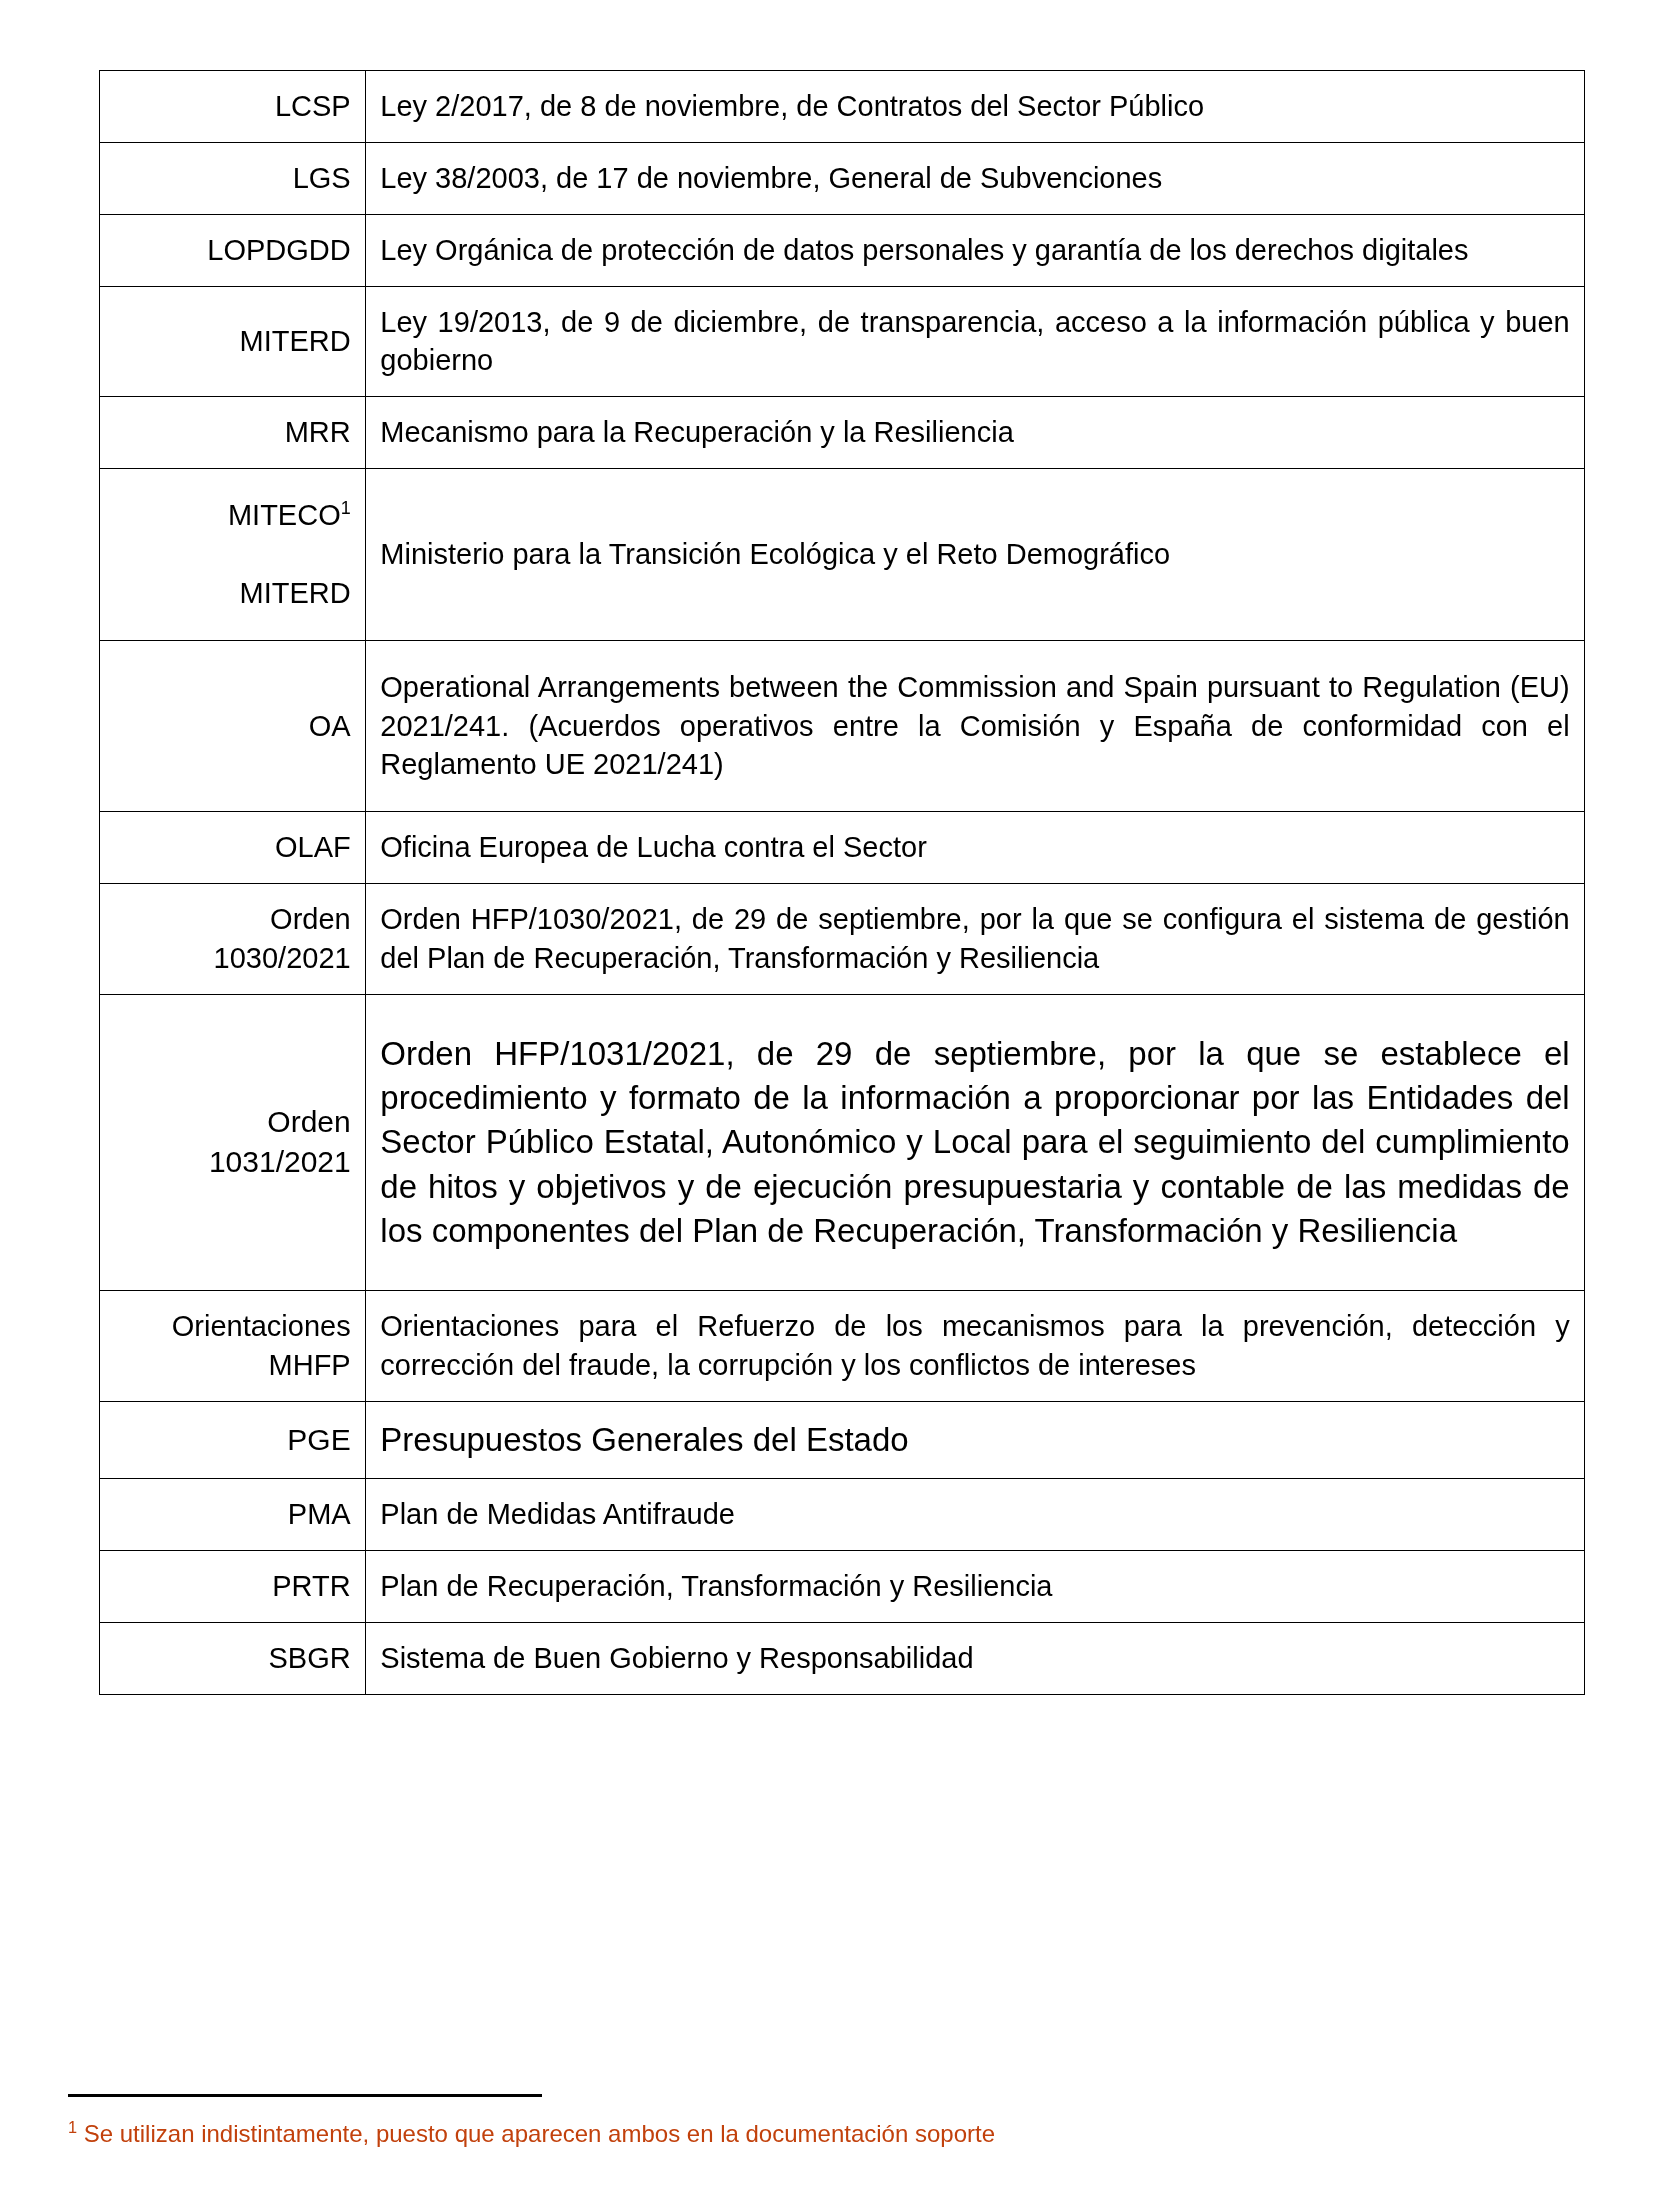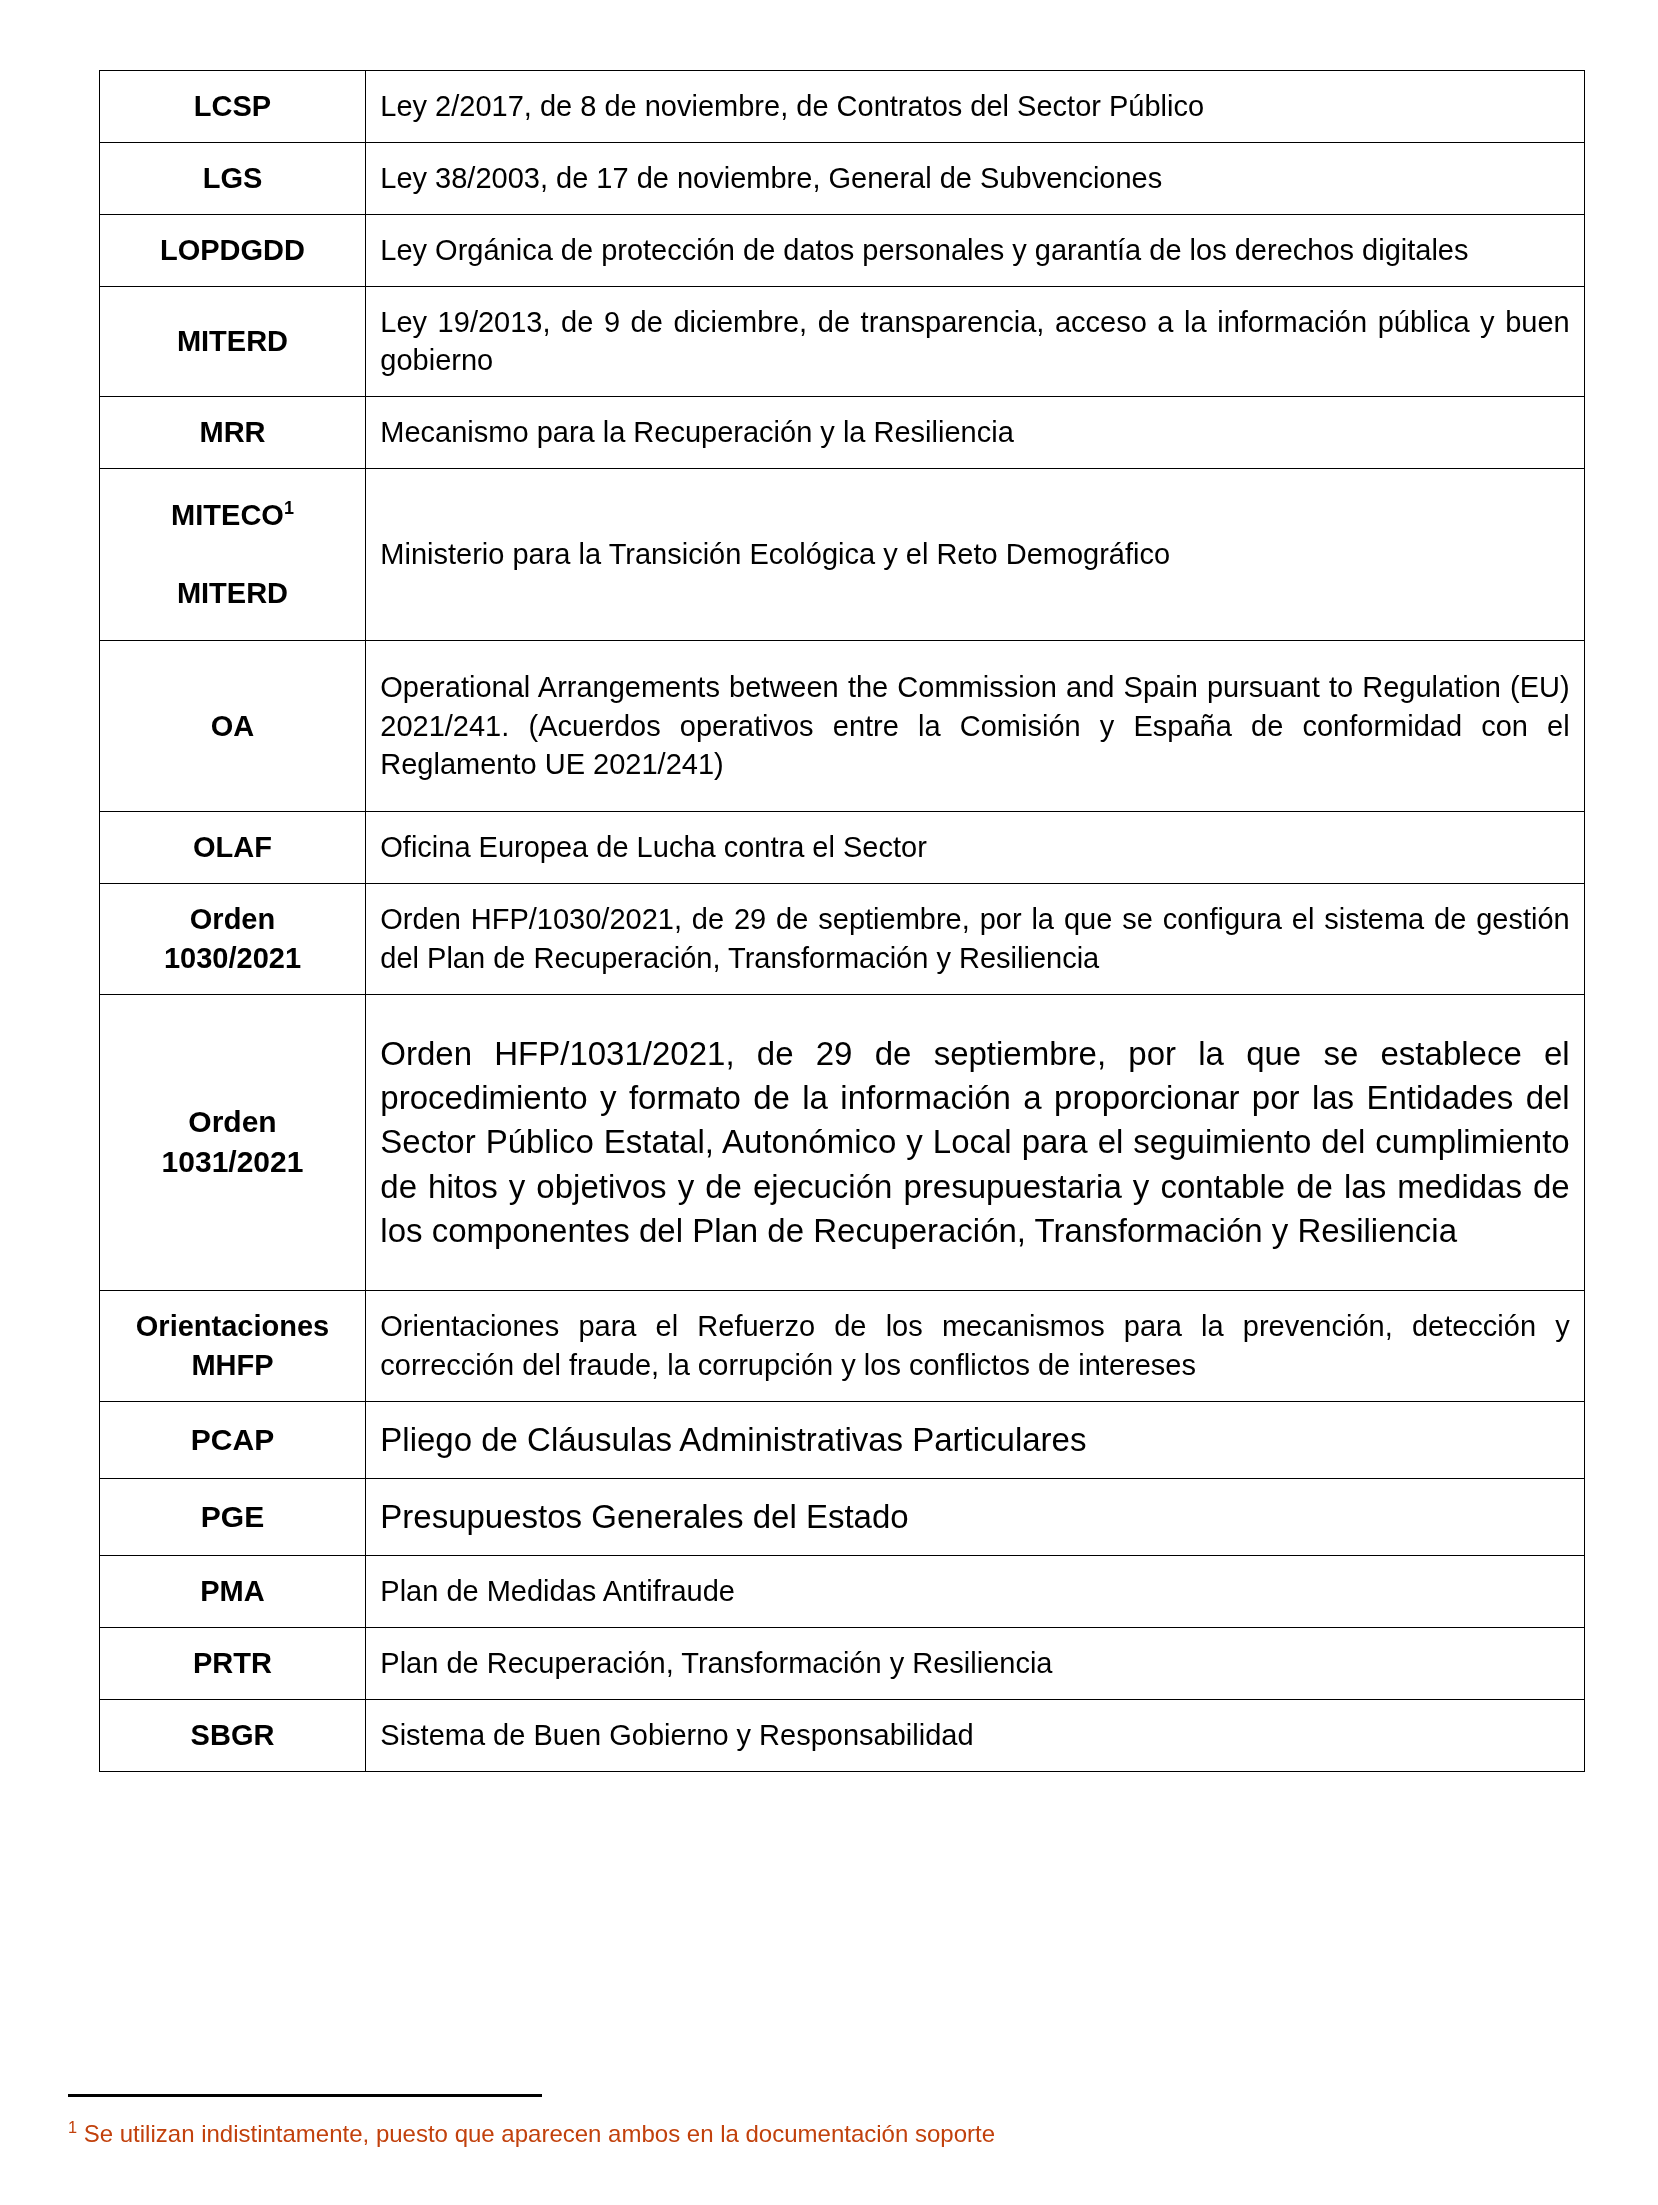--- a/index.html
+++ b/index.html
@@ -29,23 +29,22 @@
   .glossary-table td {
     border: 1.6px solid #000000;
     vertical-align: middle;
     padding: 16px 14.3px;
     box-sizing: border-box;
   }
   .col-abbr {
     width: 266px;
     font-size: 29px;
     line-height: 1.34;
-    text-align: center;
+    text-align: right;
     white-space: pre-line;
-    font-weight: bold;
   }
   .col-desc {
     font-size: 29px;
     line-height: 1.34;
     text-align: justify;
     text-justify: inter-word;
     hyphens: none;
   }
   .col-desc.nojustify {
     text-align: left;
@@ -145,24 +144,20 @@
 1031/2021</td>
         <td class="col-desc">Orden HFP/1031/2021, de 29 de septiembre, por la que se establece el procedimiento y formato de la información a proporcionar por las Entidades del Sector Público Estatal, Autonómico y Local para el seguimiento del cumplimiento de hitos y objetivos y de ejecución presupuestaria y contable de las medidas de los componentes del Plan de Recuperación, Transformación y Resiliencia</td>
       </tr>
 
       <tr>
         <td class="col-abbr">Orientaciones
 MHFP</td>
         <td class="col-desc">Orientaciones para el Refuerzo de los mecanismos para la prevención, detección y corrección del fraude, la corrupción y los conflictos de intereses</td>
       </tr>
 
-      <tr class="size-lg">
-        <td class="col-abbr">PCAP</td>
-        <td class="col-desc nojustify">Pliego de Cláusulas Administrativas Particulares</td>
-      </tr>
 
       <tr class="size-lg">
         <td class="col-abbr">PGE</td>
         <td class="col-desc nojustify">Presupuestos Generales del Estado</td>
       </tr>
 
       <tr>
         <td class="col-abbr">PMA</td>
         <td class="col-desc nojustify">Plan de Medidas Antifraude</td>
       </tr>

